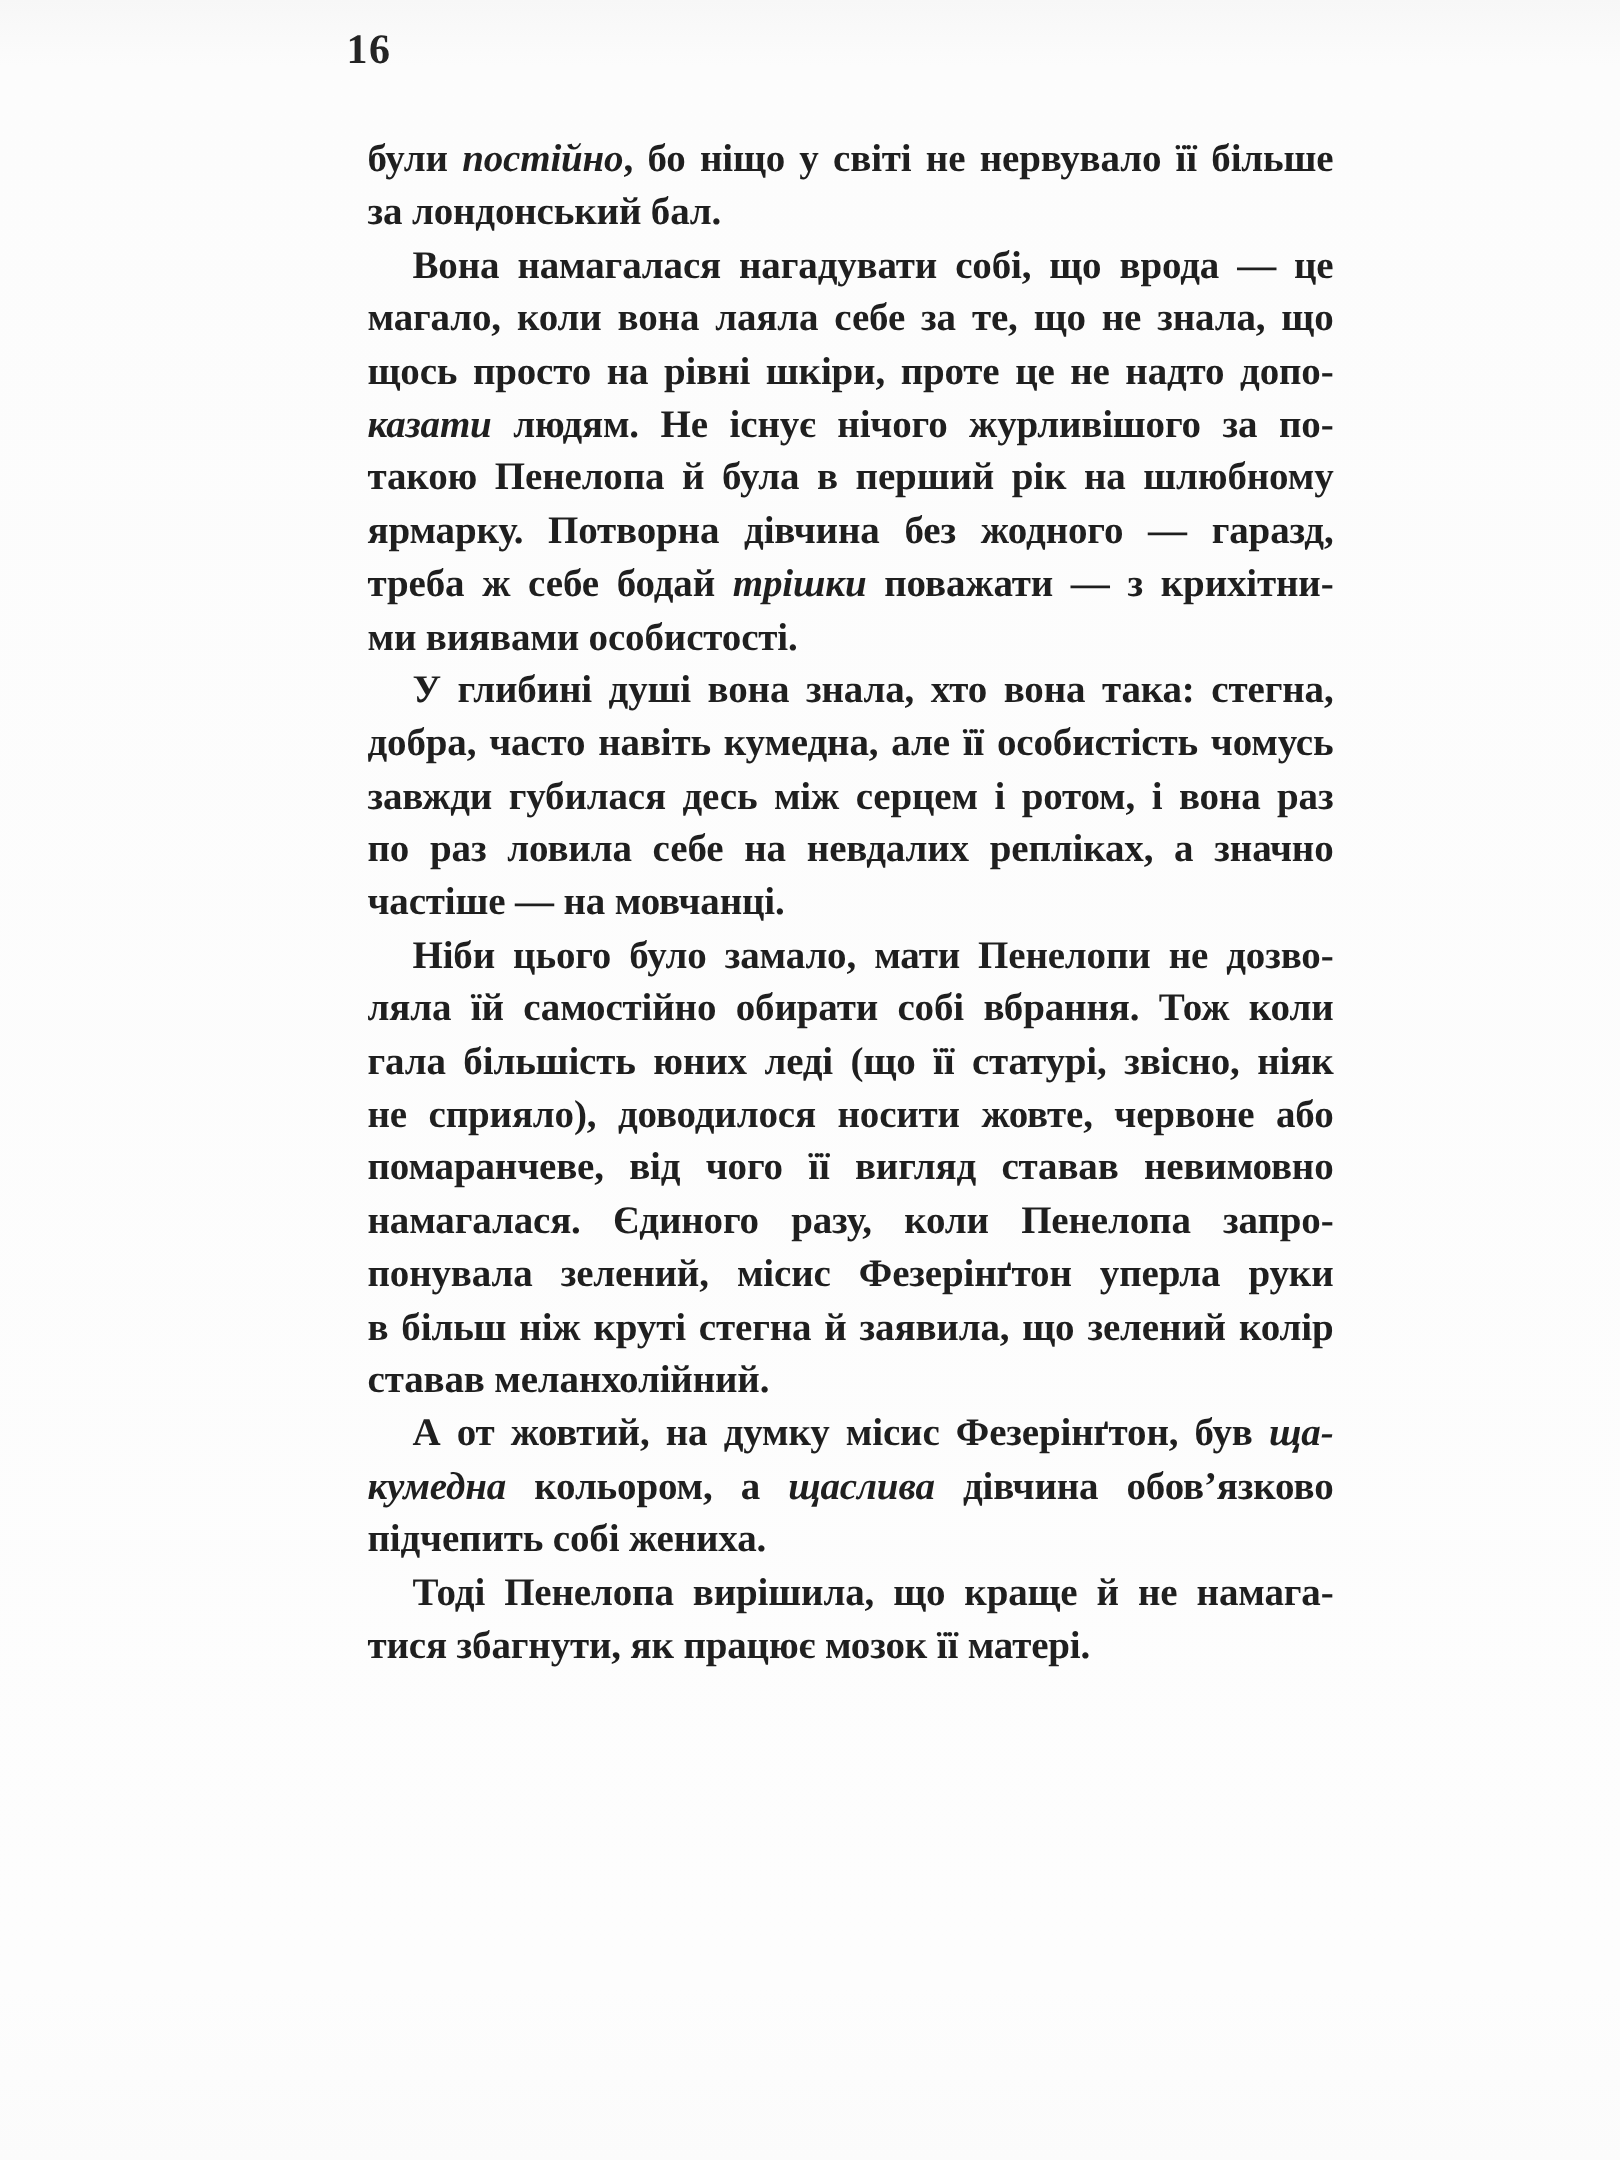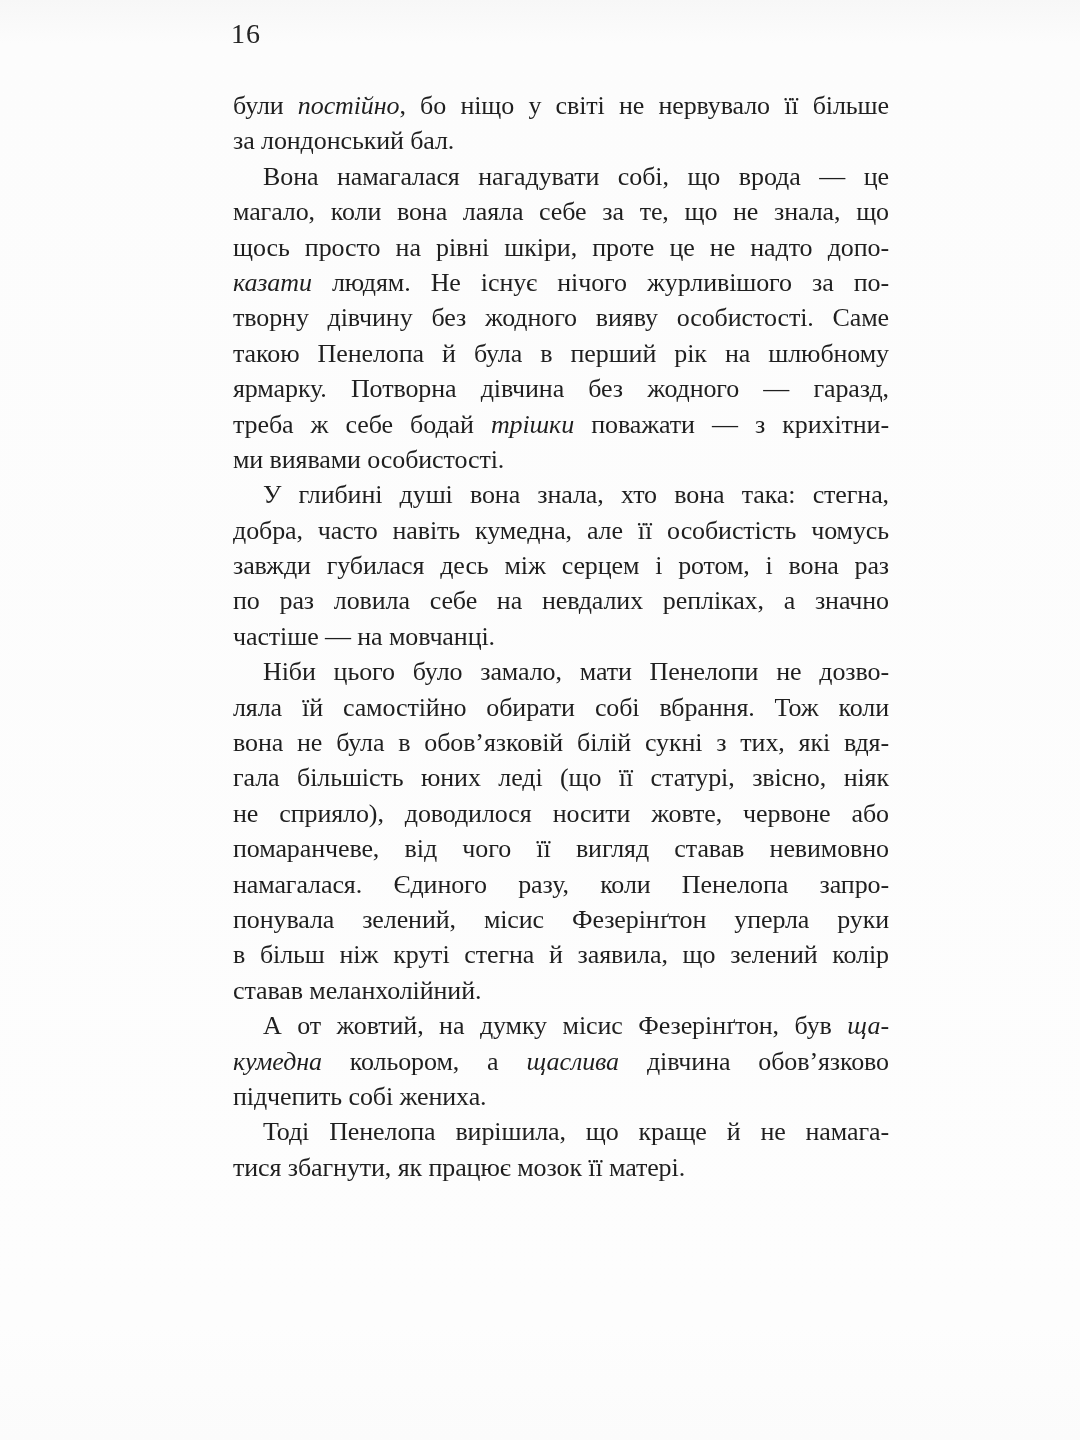--- a/index.html
+++ b/index.html
@@ -11,20 +11,21 @@
     height: 1440px;
     position: relative;
     overflow: hidden;
     background: #fbfbfb;
     font-family: "Liberation Serif", "DejaVu Serif", serif;
   }
   .page {
     position: absolute;
     inset: 0;
     background: linear-gradient(180deg, #f7f7f7 0%, #fcfcfc 3%, #fdfdfd 92%, #fbfbfb 100%);
+    font-weight: bold;
   }
   .page-number {
     position: absolute;
     left: 231px;
     top: 20px;
     font-size: 28px;
     line-height: 28px;
     color: #242424;
     letter-spacing: 1px;
   }
@@ -36,20 +37,21 @@
     color: #1f1f1f;
     font-size: 26px;
   }
   .line {
     height: 35.4px;
     line-height: 35.4px;
     white-space: nowrap;
     text-align: justify;
     text-align-last: justify;
     letter-spacing: -0.1px;
+    margin-left: 12px;
   }
   .line.plast {
     text-align: right;
     text-align-last: left;
   }
   .line.indent {
     text-indent: 30px;
   }
   .line i {
     font-style: italic;
@@ -60,33 +62,31 @@
 
 <div class="page">
   <div class="page-number">16</div>
   <div class="text-block" id="text-block" style="color: rgb(31, 31, 31);">
       <div class="line"><span>були </span><i>постійно</i><span>, бо ніщо у світі не нервувало її більше</span></div>
       <div class="line plast"><span>за лондонський бал.</span></div>
       <div class="line indent"><span>Вона намагалася нагадувати собі, що врода — це</span></div>
       <div class="line"><span>магало, коли вона лаяла себе за те, що не знала, що</span></div>
       <div class="line"><span>щось просто на рівні шкіри, проте це не надто допо-</span></div>
       <div class="line"><i>казати</i><span> людям. Не існує нічого журливішого за по-</span></div>
-      <div class="line"><span>творну дівчину без жодного вияву особистості. Саме</span></div>
       <div class="line"><span>такою Пенелопа й була в перший рік на шлюбному</span></div>
       <div class="line"><span>ярмарку. Потворна дівчина без жодного — гаразд,</span></div>
       <div class="line"><span>треба ж себе бодай </span><i>трішки</i><span> поважати — з крихітни-</span></div>
       <div class="line plast"><span>ми виявами особистості.</span></div>
       <div class="line indent"><span>У глибині душі вона знала, хто вона така: стегна,</span></div>
       <div class="line"><span>добра, часто навіть кумедна, але її особистість чомусь</span></div>
       <div class="line"><span>завжди губилася десь між серцем і ротом, і вона раз</span></div>
       <div class="line"><span>по раз ловила себе на невдалих репліках, а значно</span></div>
       <div class="line plast"><span>частіше — на мовчанці.</span></div>
       <div class="line indent"><span>Ніби цього було замало, мати Пенелопи не дозво-</span></div>
       <div class="line"><span>ляла їй самостійно обирати собі вбрання. Тож коли</span></div>
-      <div class="line"><span>вона не була в обов’язковій білій сукні з тих, які вдя-</span></div>
       <div class="line"><span>гала більшість юних леді (що її статурі, звісно, ніяк</span></div>
       <div class="line"><span>не сприяло), доводилося носити жовте, червоне або</span></div>
       <div class="line"><span>помаранчеве, від чого її вигляд ставав невимовно</span></div>
       <div class="line"><span>намагалася. Єдиного разу, коли Пенелопа запро-</span></div>
       <div class="line"><span>понувала зелений, місис Фезерінґтон уперла руки</span></div>
       <div class="line"><span>в більш ніж круті стегна й заявила, що зелений колір</span></div>
       <div class="line plast"><span>ставав меланхолійний.</span></div>
       <div class="line indent"><span>А от жовтий, на думку місис Фезерінґтон, був </span><i>ща-</i></div>
       <div class="line"><i>кумедна</i><span> кольором, а </span><i>щаслива</i><span> дівчина обов’язково</span></div>
       <div class="line plast"><span>підчепить собі жениха.</span></div>

